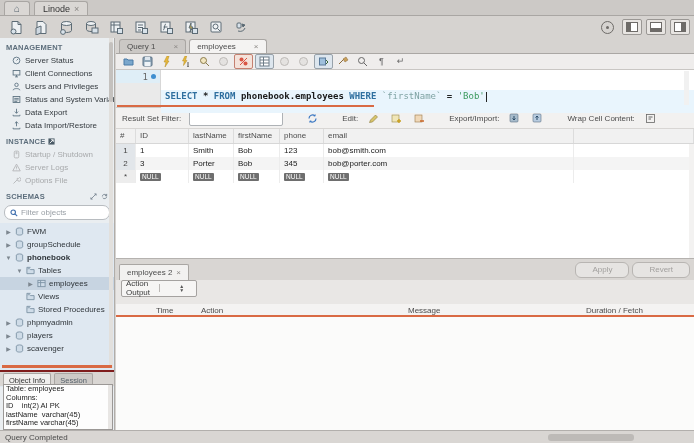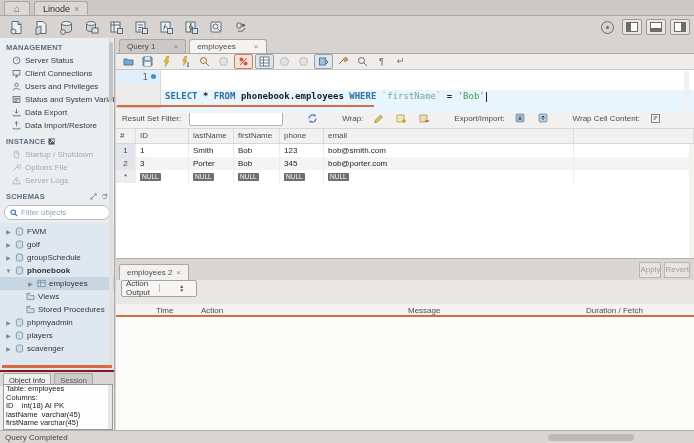--- a/index.html
+++ b/index.html
@@ -133,21 +133,21 @@
   .null-row .nb{display:inline-block;background:#6e6e6e;color:#fff;font-size:6.5px;
                 line-height:8px;padding:0 2px;border-radius:1px;vertical-align:middle}
   .null-row .rownum{background:#ededed}
   #grid-vscroll{position:absolute;right:0;top:0;width:5px;height:100%;background:#f3f2f1}
   
   #rtab-row{height:21px;background:#d9d6d3;border-top:1px solid #b5b2af;display:flex;
             align-items:flex-end;flex:none;position:relative}
   .rtab{height:15px;display:flex;align-items:center;gap:4px;padding:0 7px;font-size:8px;color:#4c4c4c;
         background:#f2f1f0;border:1px solid #a9a6a3;border-bottom:none;border-radius:2px 2px 0 0;margin-left:3px}
   #apply-revert{position:absolute;right:4px;top:3px;display:flex;gap:3px}
-  .dis-btn{height:14px;padding:0 0;border:1px solid #b8b5b2;background:#e6e4e2;border-radius:0;
+  .dis-btn{height:14px;padding:0 16px;border:1px solid #b8b5b2;background:#e6e4e2;border-radius:6px;
            font-size:8px;color:#a2a09e;display:flex;align-items:center}
   
   #ao-row{height:24px;background:#e9e7e5;display:flex;align-items:flex-start;padding-left:5px;flex:none}
   #ao-select{width:74px;height:15px;border:1px solid #a5a2a0;background:#f6f5f4;border-radius:2px;
              display:flex;align-items:center;font-size:8px;color:#3c3c3c}
   #ao-select span{flex:1;padding-left:4px}
   #ao-spinner{width:11px;border-left:1px solid #bcb9b6;display:flex;flex-direction:column;
               align-items:center;font-size:5px;color:#555;line-height:4px}
   #ao-header{height:13px;background:#f4f3f2;display:flex;align-items:center;font-size:8px;color:#4c4c4c;flex:none;position:relative}
   #ao-header .c0{width:40px}
@@ -354,33 +354,33 @@
         <svg viewBox="0 0 12 12">
           <rect x="3" y="1.5" width="6" height="9" rx="1.5"></rect>
           <circle cx="6" cy="4" r="1"></circle>
         </svg>
       </span>
       <span>Startup / Shutdown</span>
     </div>
   <div class="nav-item dis">
       <span class="nic ic">
         <svg viewBox="0 0 12 12">
-          <path d="M2 10 7 5M7 5a2.5 2.5 0 1 0 3-3l-1.5 1.5L7 3z"></path>
-        </svg>
-      </span>
-      <span>Options File</span>
+          <path d="M6 1.5 11 10.5H1z"></path>
+          <path d="M6 4.5v3M6 9v.5"></path>
+        </svg>
+      </span>
+      <span>Server Logs</span>
     </div>
   <div class="nav-item dis">
       <span class="nic ic">
         <svg viewBox="0 0 12 12">
-          <path d="M6 1.5 11 10.5H1z"></path>
-          <path d="M6 4.5v3M6 9v.5"></path>
-        </svg>
-      </span>
-      <span>Server Logs</span>
+          <path d="M2 10 7 5M7 5a2.5 2.5 0 1 0 3-3l-1.5 1.5L7 3z"></path>
+        </svg>
+      </span>
+      <span>Options File</span>
     </div>
 
   <div class="sec-title">
       <span>SCHEMAS</span>
     <span class="hdr-mini">
       <span class="ic">
           <svg viewBox="0 0 8 8" width="7" height="7" fill="none" stroke="#7b8894">
             <path d="M1 5v2h2M7 3V1H5M1 7 7 1"></path>
           </svg>
         </span>
@@ -414,41 +414,41 @@
         <span>FWM</span>
       </div>
     <div class="tree-row d0">
         <span class="arr">▶</span>
         <span class="tic ic">
           <svg viewBox="0 0 10 10">
             <ellipse cx="5" cy="2.5" rx="3.5" ry="1.5"></ellipse>
             <path d="M1.5 2.5v5c0 .8 1.6 1.5 3.5 1.5s3.5-.7 3.5-1.5v-5"></path>
           </svg>
         </span>
-        <span>golf</span>
-      </div>
-    <div class="tree-row d0">
-        <span class="arr">▶</span>
+        <span>groupSchedule</span>
+      </div>
+    <div class="tree-row d0 bold">
+        <span class="arr">▼</span>
         <span class="tic ic">
           <svg viewBox="0 0 10 10">
             <ellipse cx="5" cy="2.5" rx="3.5" ry="1.5"></ellipse>
             <path d="M1.5 2.5v5c0 .8 1.6 1.5 3.5 1.5s3.5-.7 3.5-1.5v-5"></path>
           </svg>
         </span>
-        <span>groupSchedule</span>
-      </div>
-    <div class="tree-row d0 bold">
+        <span>phonebook</span>
+      </div>
+    <div class="tree-row d1">
         <span class="arr">▼</span>
         <span class="tic ic">
           <svg viewBox="0 0 10 10">
-            <ellipse cx="5" cy="2.5" rx="3.5" ry="1.5"></ellipse>
-            <path d="M1.5 2.5v5c0 .8 1.6 1.5 3.5 1.5s3.5-.7 3.5-1.5v-5"></path>
-          </svg>
-        </span>
-        <span>phonebook</span>
+            <path d="M1 3h3l1 1h4v4.5H1z"></path>
+            <path d="M1 3V1.5h4"></path>
+          </svg>
+        </span>
+        <span>Tables</span>
       </div>
     <div class="tree-row d2 sel">
         <span class="arr">▶</span>
         <span class="tic ic">
           <svg viewBox="0 0 10 10">
             <rect x="1" y="1.5" width="8" height="7"></rect>
             <path d="M1 4h8M4 1.5v7"></path>
           </svg>
         </span>
         <span>employees</span>
@@ -514,21 +514,21 @@
     <div class="oi-tab active">
         <span>Object Info</span>
       </div>
     <div class="oi-tab">
         <span>Session</span>
       </div>
   </div>
   <div id="oi-box">
     <div class="oi-line">Table: employees</div>
     <div class="oi-line">Columns:</div>
-    <div class="oi-line">ID    int(18) AI PK</div>
+    <div class="oi-line">ID    int(2) AI PK</div>
     <div class="oi-line">lastName  varchar(45)</div>
     <div class="oi-line">firstName varchar(45)</div>
     <div class="oi-scroll"></div>
   </div>
 </div>
 
 <div id="content">
 
   <div id="qtabs">
     <div class="qtab">
@@ -672,21 +672,21 @@
     <div class="rbtn">
         <span class="ic">
           <svg viewBox="0 0 11 11" fill="none" stroke="#3b78c3" stroke-width="1.2">
             <path d="M2 5.5A3.5 3.5 0 0 1 8 3M9 5.5A3.5 3.5 0 0 1 3 8"></path>
             <path d="M8.5 1v2.2H6.3" fill="#3b78c3" stroke="none"></path>
             <path d="M2.5 10V7.8h2.2" fill="#3b78c3" stroke="none"></path>
           </svg>
         </span>
       </div>
     <span class="rt-gap"></span>
-    <span>Wrap:</span>
+    <span>Edit:</span>
     <div class="rbtn">
         <span class="ic">
           <svg viewBox="0 0 11 11">
             <path d="M1.5 9.5 2.5 7l5-5L9.5 4l-5 5z" fill="#d8c46a" stroke="#8a7a3a" stroke-width=".6"></path>
           </svg>
         </span>
       </div>
     <div class="rbtn">
         <span class="ic">
           <svg viewBox="0 0 11 11">

